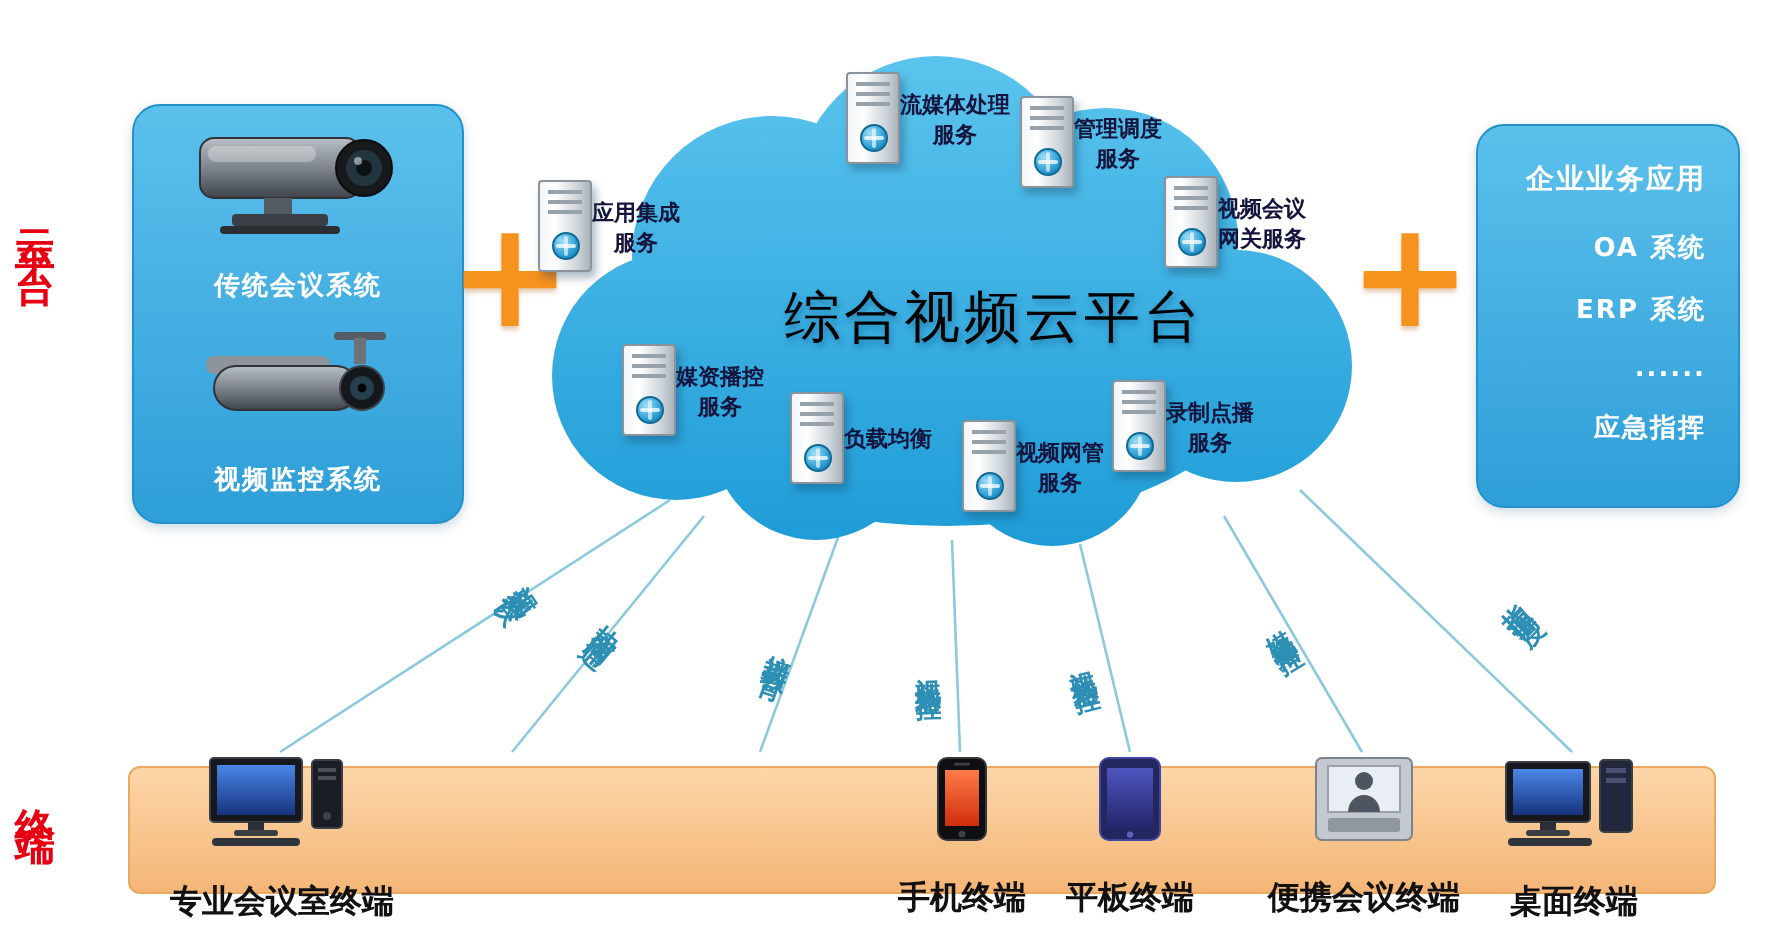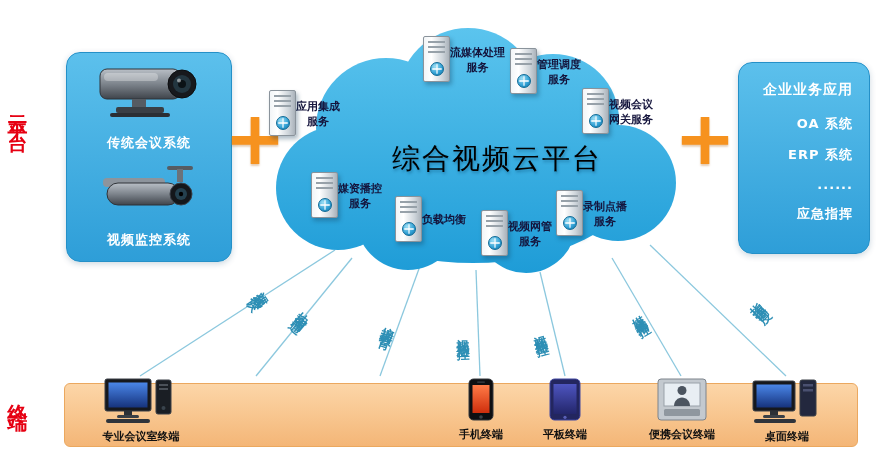--- a/index.html
+++ b/index.html
@@ -49,21 +49,21 @@
 
   
   #links{position:absolute;left:0;top:0;pointer-events:none}
   .conn-label{position:absolute;writing-mode:vertical-rl;text-orientation:upright;color:#2e8fb5;
     font-size:13px;font-weight:bold;letter-spacing:3px;white-space:nowrap}
 
   
   #terminal-bar{position:absolute;left:64px;top:383px;width:794px;height:64px;border-radius:6px;
     background:linear-gradient(180deg,#fcd6a8,#f4b677);border:1px solid #eba85f}
   .terminal{position:absolute;top:378px;display:flex;flex-direction:column;align-items:center}
-  .terminal-label{margin-top:5px;font-size:11px;font-weight:bold;color:#111;white-space:nowrap}
+  .terminal-label{margin-top:17px;font-size:16px;font-weight:bold;color:#111;white-space:nowrap}
 </style>
 </head>
 <body>
 
 <div id="stage">
 
   <div class="side-label" id="lbl-platform">云平台</div>
   <div class="side-label" id="lbl-terminal">终端</div>
 
   <svg id="links" width="895" height="474" viewBox="0 0 895 474">

